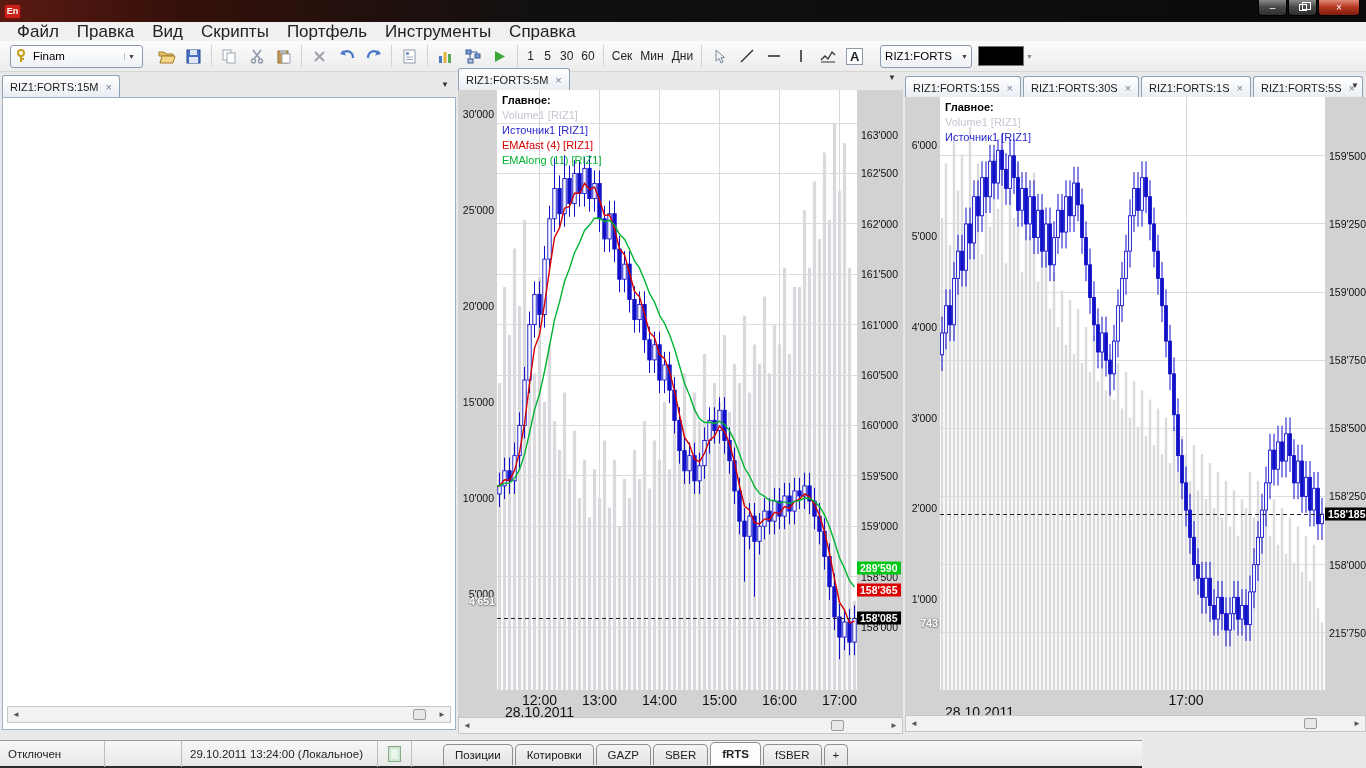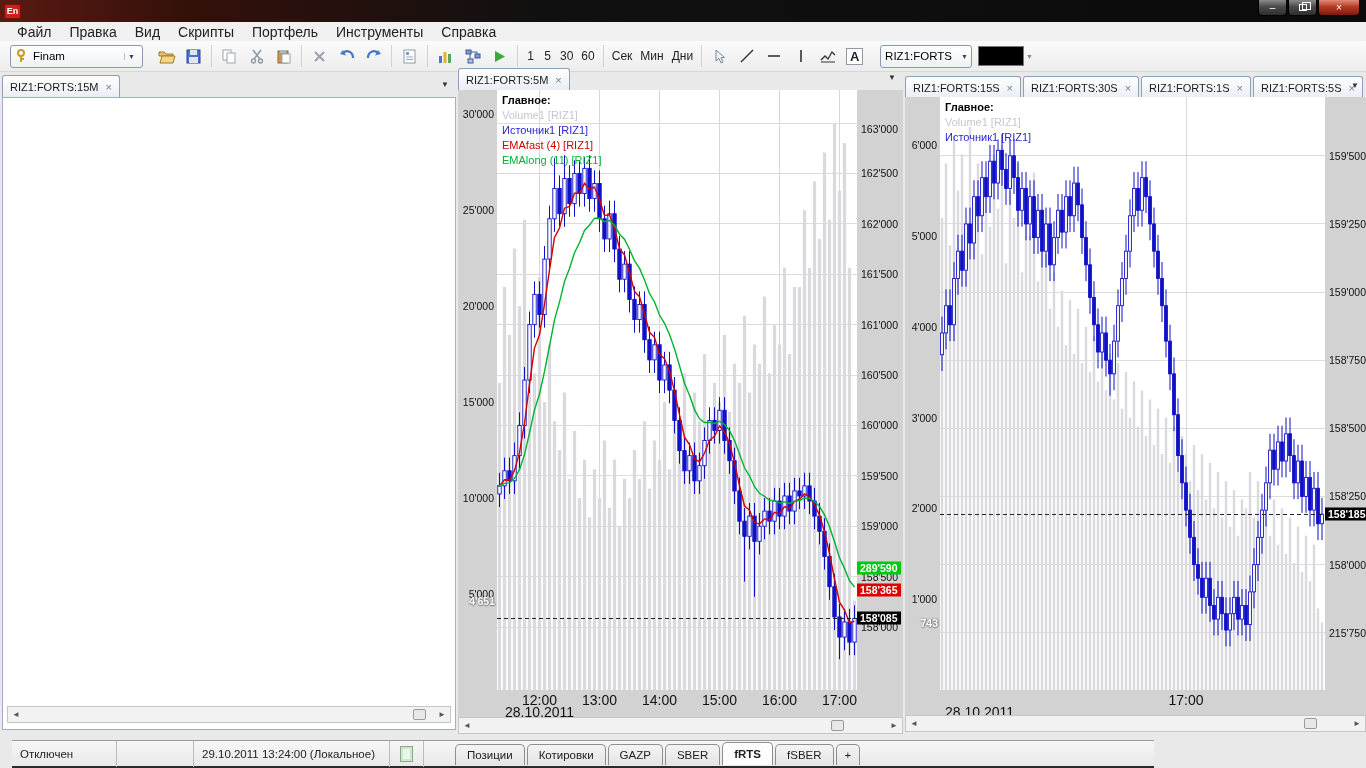--- a/index.html
+++ b/index.html
@@ -17,21 +17,21 @@
   .winbtn { width:29px; height:16px; border:1px solid #000; border-top:none; display:flex; align-items:center;
     justify-content:center; color:#fff; font-size:10px; background:linear-gradient(#8a8a8a,#4a4a4a 45%,#2e2e2e);
     border-radius:0 0 4px 4px; margin-left:1px; line-height:10px; }
   .winbtn.close { background:linear-gradient(#e08a78,#b83a24 45%,#7c1a0c); width:42px; }
   .restore-glyph { width:8px; height:7px; border:1px solid #fff; position:relative; background:transparent; }
   .restore-glyph:before { content:""; position:absolute; left:2px; top:-3px; width:7px; height:6px; border:1px solid #fff; }
 
   
   #menubar { position:absolute; left:0; top:22px; width:1366px; height:19px; background:#f0f0f0;
     display:flex; align-items:center; padding-left:8px; }
-  .menu-item { font-size:14px; color:#222; padding:1px 9px; cursor:default; }
+  .menu-item { font-size:17px; color:#222; padding:1px 9px; cursor:default; }
 
   
   #toolbar { position:absolute; left:0; top:41px; width:1366px; height:31px;
     background:linear-gradient(#fbfbfb,#ececec); border-bottom:1px solid #d6d6d6;
     display:flex; align-items:center; padding-left:10px; }
   .tsep { width:1px; height:22px; background:#d2d2d2; margin:0 4px; flex:0 0 auto; }
   .tbtn { width:27px; height:25px; display:flex; align-items:center; justify-content:center; flex:0 0 auto; border-radius:2px; }
   .flatbtn { min-width:17px; padding:2px 4px; text-align:center; font-size:12px; color:#222; flex:0 0 auto; }
   .combo { height:23px; border:1px solid #8a99ad; border-radius:3px; background:linear-gradient(#ffffff,#eef1f5);
     display:flex; align-items:center; padding:0 4px; font-size:11.5px; flex:0 0 auto; }
@@ -73,21 +73,21 @@
 
   .legend { position:absolute; left:5px; top:3px; font-size:11px; line-height:15px; z-index:2; white-space:nowrap; }
   .legend .legend-title { font-weight:bold; color:#000; }
 
   .hscroll { position:absolute; height:17px; background:#f2f2f2; border:1px solid #c6c6c6; }
   .hs-arrow { position:absolute; top:3px; font-size:8px; color:#555; }
   .hs-arrow.left { left:4px; } .hs-arrow.right { right:4px; }
   .hs-thumb { position:absolute; top:2px; width:13px; height:11px; background:#e8e8e8; border:1px solid #9a9a9a; border-radius:2px; }
 
   
-  #statusbar { position:absolute; left:12px; top:740px; width:1142px; height:28px;
+  #statusbar { position:absolute; left:0; top:740px; width:1142px; height:28px;
     background:linear-gradient(#f6f6f6,#e9e9e9); border-top:1px solid #9a9a9a; border-bottom:2px solid #2a2a2a; }
   .status-cell { position:absolute; top:0; height:26px; display:flex; align-items:center; font-size:11.5px;
     color:#222; padding:0 8px; border-right:1px solid #bdbdbd; }
   #cell-status { left:0; width:105px; }
   #cell-blank { left:105px; width:77px; }
   #cell-clock { left:182px; width:196px; }
   #cell-icon { left:378px; width:34px; justify-content:center; }
   .note-icon { width:13px; height:16px; background:#eaf6ea; border:1px solid #8aa88a;
     box-shadow:inset 0 0 0 2px #cfe6cf; }
   #bottom-tabs { position:absolute; left:443px; bottom:1px; display:flex; align-items:flex-end; }
@@ -543,21 +543,21 @@
           <line x1="352.5" x2="352.5" y1="518.85905471794" y2="565.2253091648314" stroke="#1010c8" stroke-width="1"></line>
           <rect x="350.8" y="531.9625614094529" width="3.4" height="20.159241063865807" fill="#1010c8" stroke="#1010c8" stroke-width="0.9"></rect>
           <line x1="357.5" x2="357.5" y1="515.3311875317635" y2="565.2253091648314" stroke="#1010c8" stroke-width="1"></line>
           <rect x="355.8" y="528.4346942232763" width="3.4" height="23.687108250042343" fill="#ffffff" stroke="#1010c8" stroke-width="0.9"></rect>
           <path d="M0,395.9 L2.5,395.9 L7.5,389.8 L12.5,390.2 L17.5,380.4 L22.5,362.4 L27.5,333.5 L32.5,293.9 L37.5,258.1 L42.5,244.7 L47.5,214.4 L52.5,180.2 L57.5,147.5 L62.5,138.0 L67.5,118.2 L72.5,116.4 L77.5,103.2 L82.5,103.3 L87.5,93.4 L92.5,99.5 L97.5,97.1 L102.5,109.8 L107.5,125.4 L112.5,124.8 L117.5,138.5 L122.5,158.8 L127.5,164.9 L132.5,182.7 L137.5,201.5 L142.5,206.7 L147.5,223.9 L152.5,242.3 L157.5,247.3 L162.5,264.4 L167.5,268.6 L172.5,281.2 L177.5,300.9 L182.5,324.8 L187.5,347.2 L192.5,354.6 L197.5,369.1 L202.5,371.7 L207.5,363.3 L212.5,350.1 L217.5,346.2 L222.5,335.9 L227.5,341.7 L232.5,353.3 L237.5,372.4 L242.5,395.9 L247.5,416.0 L252.5,420.1 L257.5,432.6 L262.5,434.0 L267.5,428.9 L272.5,429.8 L277.5,422.3 L282.5,423.8 L287.5,416.7 L292.5,418.4 L297.5,411.4 L302.5,409.2 L307.5,403.9 L312.5,406.7 L317.5,414.5 L322.5,425.2 L327.5,441.7 L332.5,463.7 L337.5,489.0 L342.5,512.2 L347.5,520.1 L352.5,532.9 L357.5,531.1" fill="none" stroke="#d40000" stroke-width="1.4"></path>
           <path d="M0,395.9 L2.5,395.9 L7.5,393.4 L12.5,392.9 L17.5,388.4 L22.5,379.6 L27.5,364.6 L32.5,343.0 L37.5,319.9 L42.5,304.0 L47.5,281.5 L52.5,256.0 L57.5,229.8 L62.5,212.1 L67.5,191.5 L72.5,178.5 L77.5,162.7 L82.5,152.8 L87.5,140.4 L92.5,135.1 L97.5,128.2 L102.5,128.3 L107.5,131.7 L112.5,130.4 L117.5,135.2 L122.5,144.2 L127.5,149.2 L132.5,159.2 L137.5,170.9 L142.5,178.2 L147.5,190.1 L152.5,203.4 L157.5,212.0 L162.5,225.0 L167.5,233.3 L172.5,244.4 L177.5,258.8 L182.5,275.7 L187.5,293.2 L192.5,305.3 L197.5,319.6 L202.5,328.9 L207.5,332.5 L212.5,332.2 L217.5,333.5 L222.5,331.3 L227.5,334.5 L232.5,340.6 L237.5,350.6 L242.5,364.0 L247.5,377.8 L252.5,385.8 L257.5,396.7 L262.5,403.3 L267.5,406.3 L272.5,410.4 L277.5,410.5 L282.5,413.1 L287.5,411.9 L292.5,413.5 L297.5,411.4 L302.5,410.5 L307.5,408.0 L312.5,408.5 L317.5,411.5 L322.5,416.4 L327.5,424.8 L332.5,436.8 L337.5,451.8 L342.5,467.7 L347.5,478.4 L352.5,490.7 L357.5,497.0" fill="none" stroke="#00b432" stroke-width="1.4"></path>
           <line x1="0" x2="360" y1="528.4346942232763" y2="528.4346942232763" stroke="#222" stroke-width="1" stroke-dasharray="4 3" shape-rendering="crispEdges"></line>
         </svg>
     </div>
     <div class="axis-strip" style="left:399px;top:22px;width:46px;height:600px;">
-        <span class="axis-label" style="top: 39px;">163'000</span>
+        <span class="axis-label" style="top: 45px;">163'000</span>
         <span class="axis-label" style="top: 83.4194px;">162'500</span>
         <span class="axis-label" style="top: 133.818px;">162'000</span>
         <span class="axis-label" style="top: 184.216px;">161'500</span>
         <span class="axis-label" style="top: 234.614px;">161'000</span>
         <span class="axis-label" style="top: 285.012px;">160'500</span>
         <span class="axis-label" style="top: 335.41px;">160'000</span>
         <span class="axis-label" style="top: 385.808px;">159'500</span>
         <span class="axis-label" style="top: 436.206px;">159'000</span>
         <span class="axis-label" style="top: 486.604px;">158'500</span>
         <span class="axis-label" style="top: 537.002px;">158'000</span>

